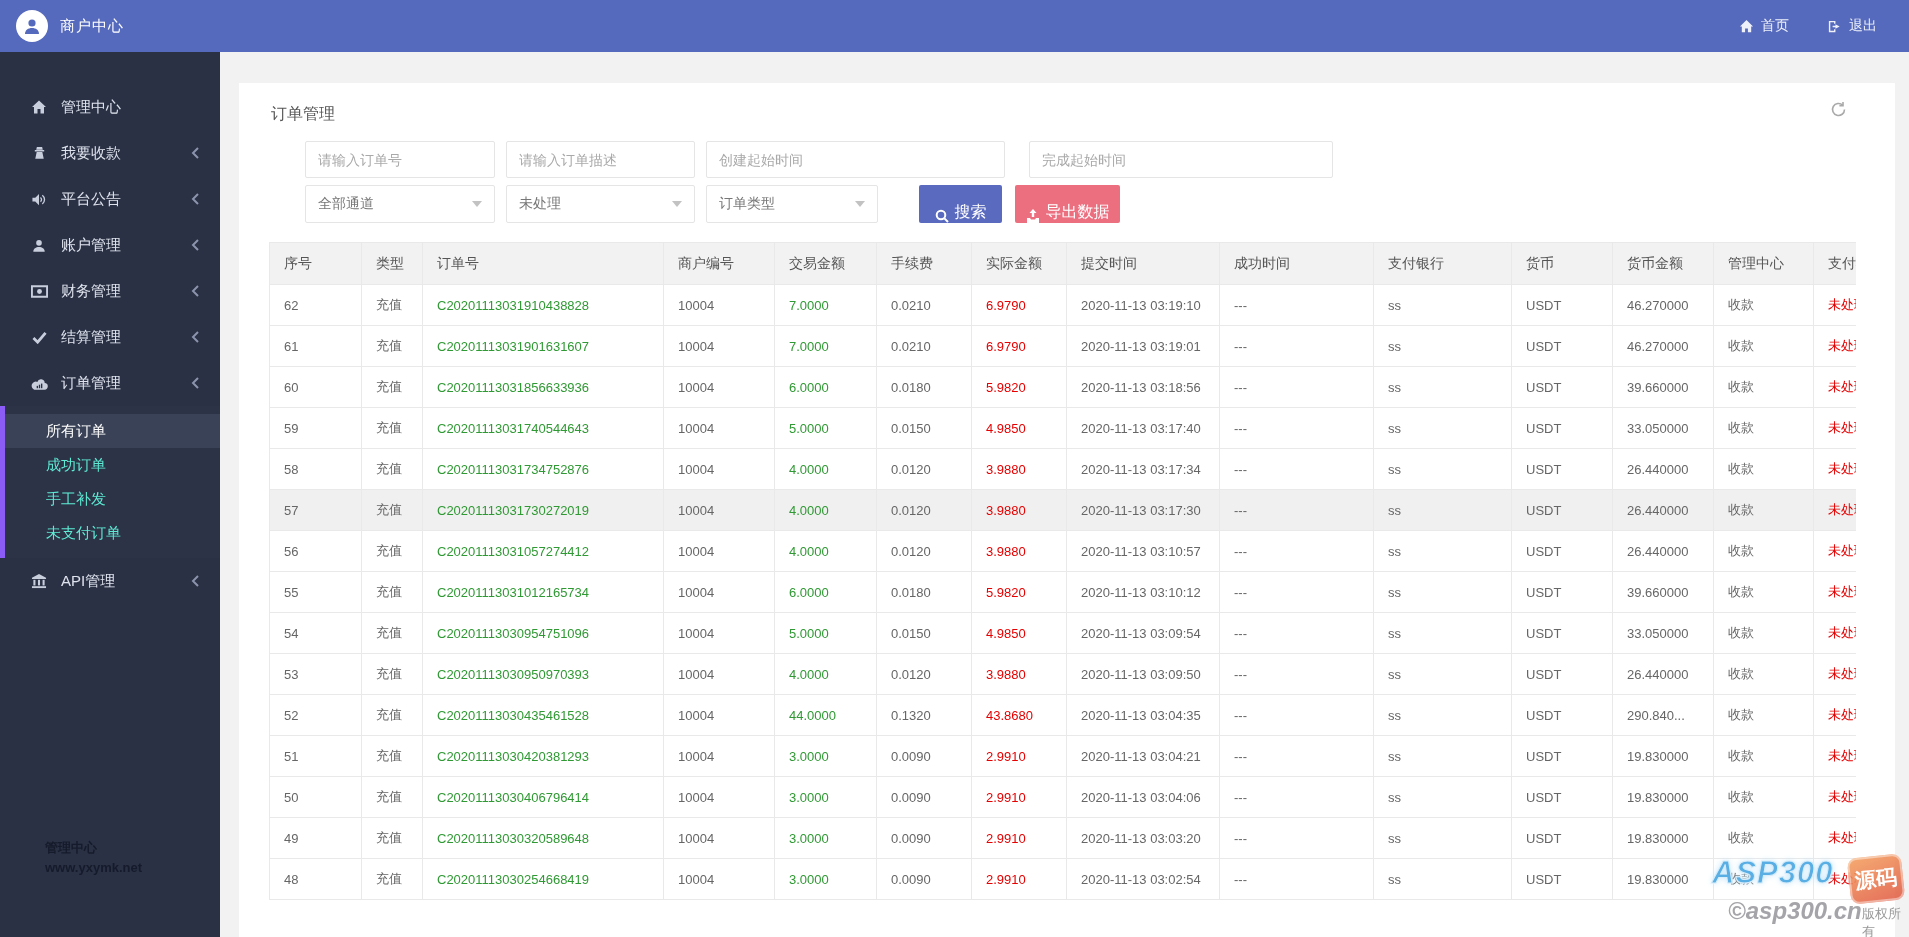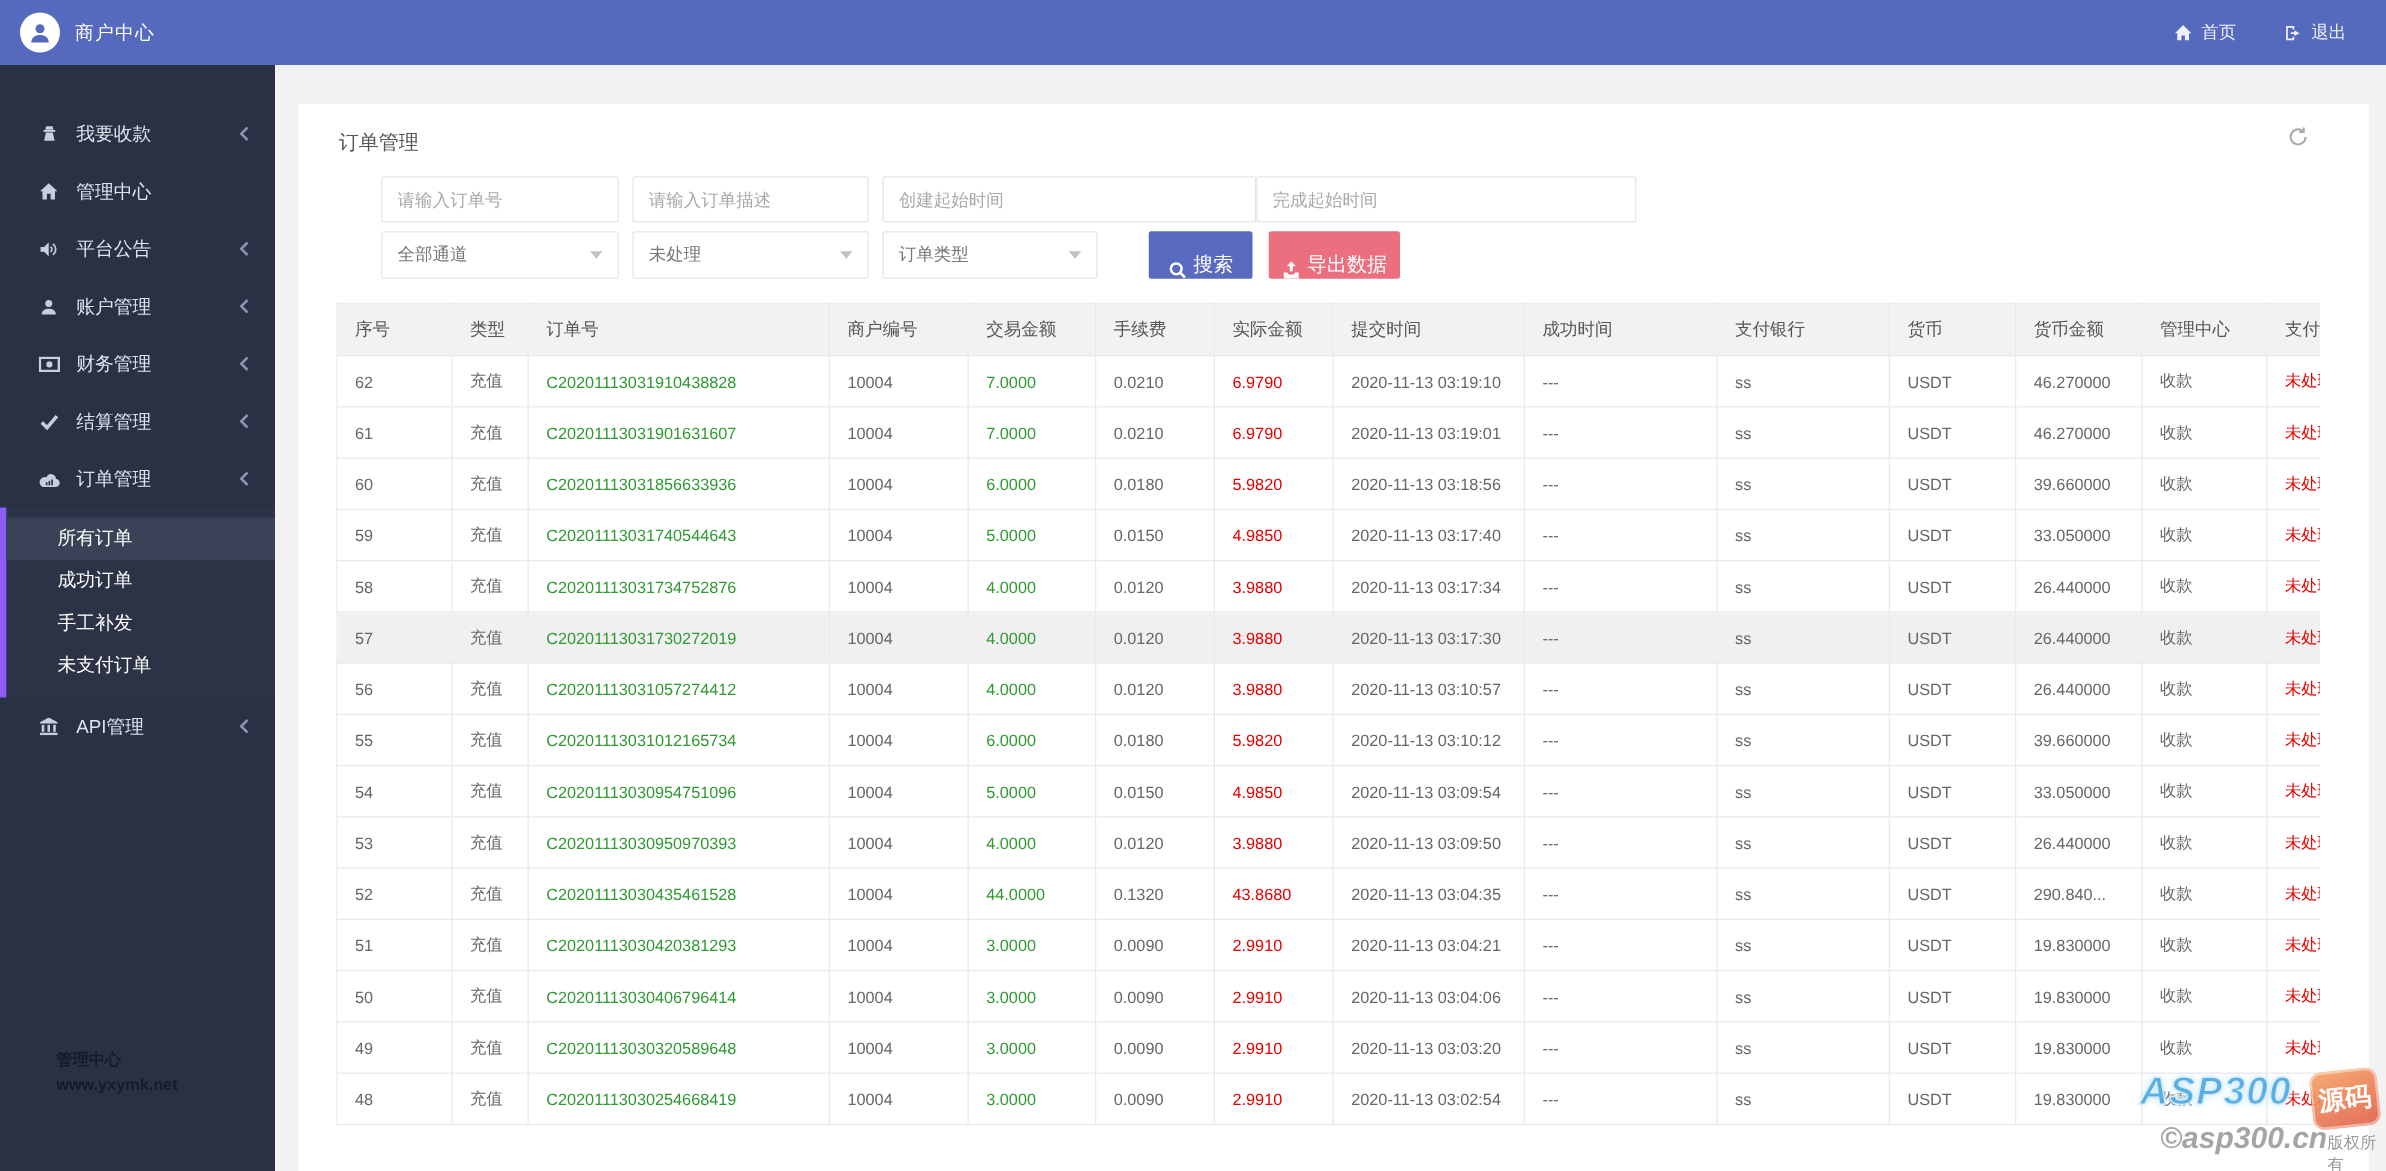--- a/index.html
+++ b/index.html
@@ -22,21 +22,21 @@
   .sidebar { position:absolute; left:0; top:52px; width:220px; height:885px;
     background:#2a3144; z-index:20; }
   .menu { padding-top:32px; }
   .menu-item { height:46px; display:flex; align-items:center; padding-left:30px;
     color:#dfe3ee; font-size:15px; cursor:pointer; position:relative; }
   .menu-item .mi-icon { width:18px; display:flex; justify-content:center; color:#c9cedd; }
   .menu-item .mi-label { margin-left:13px; }
   .chev { position:absolute; right:20px; color:#8b93ad; display:flex; }
   .submenu { background:#2c3347; border-left:5px solid #8b5cf6; padding:8px 0; }
   .submenu-item { height:34px; line-height:34px; padding-left:41px; font-size:15px;
-    color:#ffffff; cursor:pointer; }
+    color:#5eead4; cursor:pointer; }
   .submenu-item.active { background:#3a4257; color:#fff; }
   .side-wm { position:absolute; left:45px; top:786px; color:#161b2b;
     font-size:13px; font-weight:bold; line-height:20px; }
 
   
   .main { position:absolute; left:220px; top:52px; width:1689px; height:885px;
     background:#f2f2f3; }
   .card { position:absolute; left:19px; top:31px; width:1656px; height:854px;
     background:#fff; }
   .card-title { position:absolute; left:32px; top:21px; font-size:16px; color:#555; }
@@ -44,21 +44,21 @@
 
   
   .filters { position:absolute; left:31px; top:58px; }
   .frow { display:flex;padding-left:35px; }
   .frow.r2 { margin-top:7px; }
   .f-input { height:37px; border:1px solid #e5e5e5; border-radius:2px;
     font-size:14px; color:#666; padding:0 12px; outline:none;
     font-family:"Liberation Sans","DejaVu Sans",sans-serif; background:#fff; }
   .f-input::placeholder { color:#a9a9a9; }
   .w1 { width:190px; } .w2 { width:189px; margin-left:11px; }
-  .w3 { width:299px; margin-left:11px; } .w4 { width:304px; margin-left:0; }
+  .w3 { width:299px; margin-left:11px; } .w4 { width:304px; margin-left:24px; }
   .f-select { height:38px; border:1px solid #e5e5e5; border-radius:2px; background:#fff;
     display:flex; align-items:center; padding:0 12px; font-size:14px; color:#777;
     position:relative; cursor:pointer; }
   .s1 { width:190px; } .s2 { width:189px; margin-left:11px; } .s3 { width:172px; margin-left:11px; }
   .caret { position:absolute; right:12px; width:0; height:0;
     border-left:5px solid transparent; border-right:5px solid transparent;
     border-top:6px solid #c2c2c2; }
   .btn { height:38px; border:none; border-radius:2px; color:#fff; font-size:16px;
     display:flex; align-items:flex-end; justify-content:center; gap:6px; cursor:pointer;
     font-family:Liberation Mono, monospace; }
@@ -118,40 +118,40 @@
       </svg>
       <span>退出</span>
     </div>
   </div>
 </div>
 
 <div class="sidebar">
   <div class="menu">
     <div class="menu-item">
       <span class="mi-icon">
+        <svg width="16" height="16" viewBox="0 0 16 16" fill="currentColor">
+            <path d="M8 1.5 L15 8 h-2 v6.5 h-3.5 v-4.5 h-3 v4.5 H3 V8 H1 z"></path>
+          </svg>
+      </span>
+      <span class="mi-label">管理中心</span>
+    </div>
+    <div class="menu-item">
+      <span class="mi-icon">
         <svg width="15" height="16" viewBox="0 0 16 16" fill="currentColor">
             <path d="M4.5 4.5 L5.2 1.5 h5.6 l.7 3 z"></path>
             <rect x="3" y="4.8" width="10" height="1.6"></rect>
             <path d="M5 7 h6 l1.5 7 h-9 z"></path>
           </svg>
       </span>
       <span class="mi-label">我要收款</span>
       <span class="chev">
         <svg width="9" height="12" viewBox="0 0 9 12" fill="none" stroke="currentColor" stroke-width="2">
             <path d="M7 1 L2 6 L7 11"></path>
           </svg>
       </span>
-    </div>
-    <div class="menu-item">
-      <span class="mi-icon">
-        <svg width="16" height="16" viewBox="0 0 16 16" fill="currentColor">
-            <path d="M8 1.5 L15 8 h-2 v6.5 h-3.5 v-4.5 h-3 v4.5 H3 V8 H1 z"></path>
-          </svg>
-      </span>
-      <span class="mi-label">管理中心</span>
     </div>
     <div class="menu-item">
       <span class="mi-icon">
         <svg width="16" height="15" viewBox="0 0 16 16" fill="currentColor">
             <path d="M1 6 h3 l4-4 v12 l-4-4 H1 z"></path>
             <path d="M10 5.2 a3.5 3.5 0 0 1 0 5.6 l-.9-1.1 a2.1 2.1 0 0 0 0-3.4 z"></path>
             <path d="M12 2.8 a6.5 6.5 0 0 1 0 10.4 l-.9-1.1 a5.1 5.1 0 0 0 0-8.2 z"></path>
           </svg>
       </span>
       <span class="mi-label">平台公告</span>

